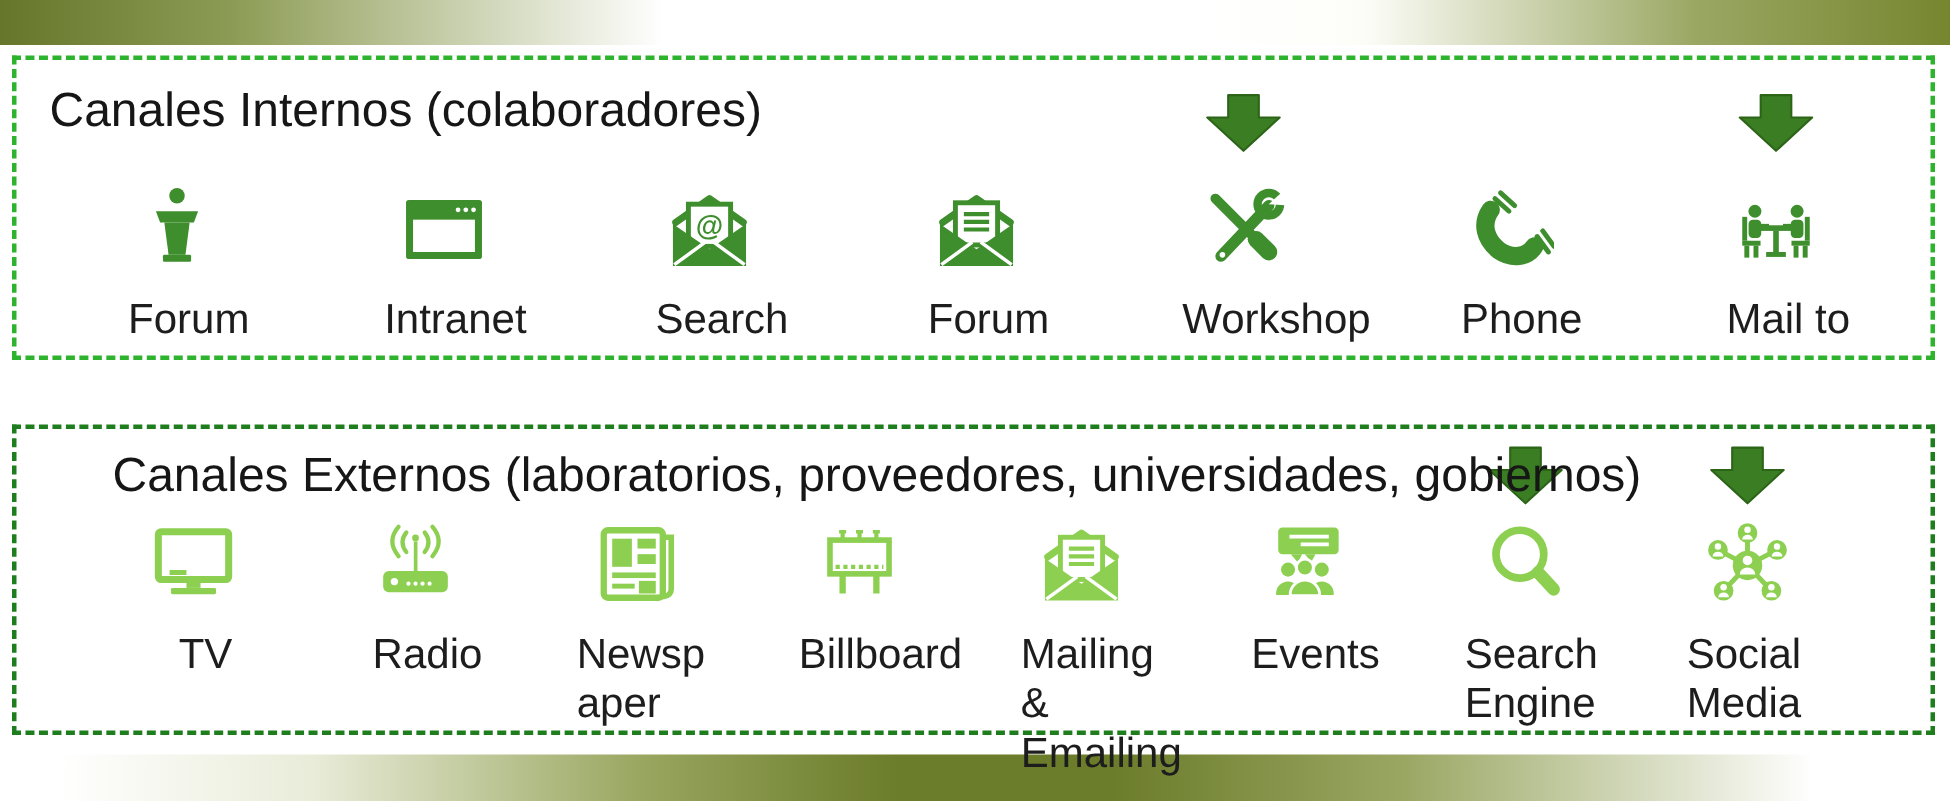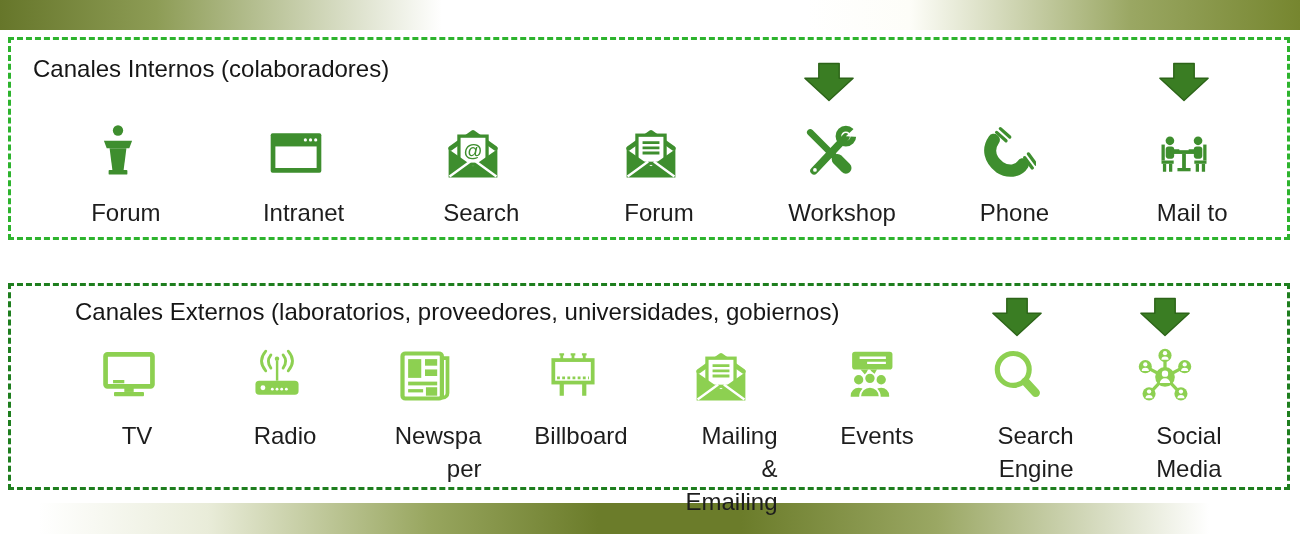--- a/index.html
+++ b/index.html
@@ -14,39 +14,39 @@
     background:linear-gradient(to right,#66762a 0%,#8d9c55 12%,#ffffff 34%,#ffffff 62%,#fdfdf8 70%,#9aa763 87%,#76862f 100%);
   }
   .band-bottom{
     bottom:0;height:31px;
     background:linear-gradient(to right,#ffffff 3%,#e9ecd9 16%,#98a65f 33%,#6b7c2a 46%,#6b7c2a 57%,#9aa763 72%,#ffffff 93%);
   }
   
   .section{position:absolute;left:8px;width:1282px;box-sizing:border-box;background:#ffffff;}
   .s-internal{top:37px;height:203px;border:3px dashed #2db32d;}
   .s-external{top:283px;height:207px;border:3px dashed #1e7e1e;}
-  .section-title{position:absolute;left:22px;font-size:24px;color:#161616;white-space:nowrap;}
+  .section-title{position:absolute;left:22px;font-size:32px;color:#161616;white-space:nowrap;}
   .s-internal .section-title{top:15px;}
   .s-external .section-title{top:12px;margin-left:42px;}
   
   .items{display:flex;width:100%;box-sizing:border-box;}
   .s-internal .items{padding:22px 14px 0 18px;}
   .s-external .items{padding:11px 48px 0 44px;}
   .item{flex:1 1 0;display:flex;flex-direction:column;align-items:center;min-width:0;}
   .arrow-slot{height:40px;display:flex;align-items:flex-start;justify-content:center;}
   .s-internal .arrow-slot{margin-bottom:20px;}
   .s-external .arrow-slot{margin-bottom:8px;}
   .arrow-svg{width:52px;height:40px;display:block;}
   .icon{height:62px;display:flex;align-items:center;justify-content:center;}
   .icon svg{width:60px;height:60px;display:block;}
   .s-internal .icon{color:#3e8e2e;}
   .s-external .icon{color:#8dd051;}
   .label{
-    margin-top:12px;font-size:24px;line-height:33px;color:#1d1d1d;
-    text-align:right;max-width:97px;margin-left:16px;
+    margin-top:12px;font-size:28px;line-height:33px;color:#1d1d1d;
+    text-align:left;max-width:97px;margin-left:16px;
   }
   .break{word-break:break-all;}
 </style>
 </head>
 <body>
 
 <div class="band band-top"></div>
 <div class="band band-bottom"></div>
 
 <div class="section s-internal">

